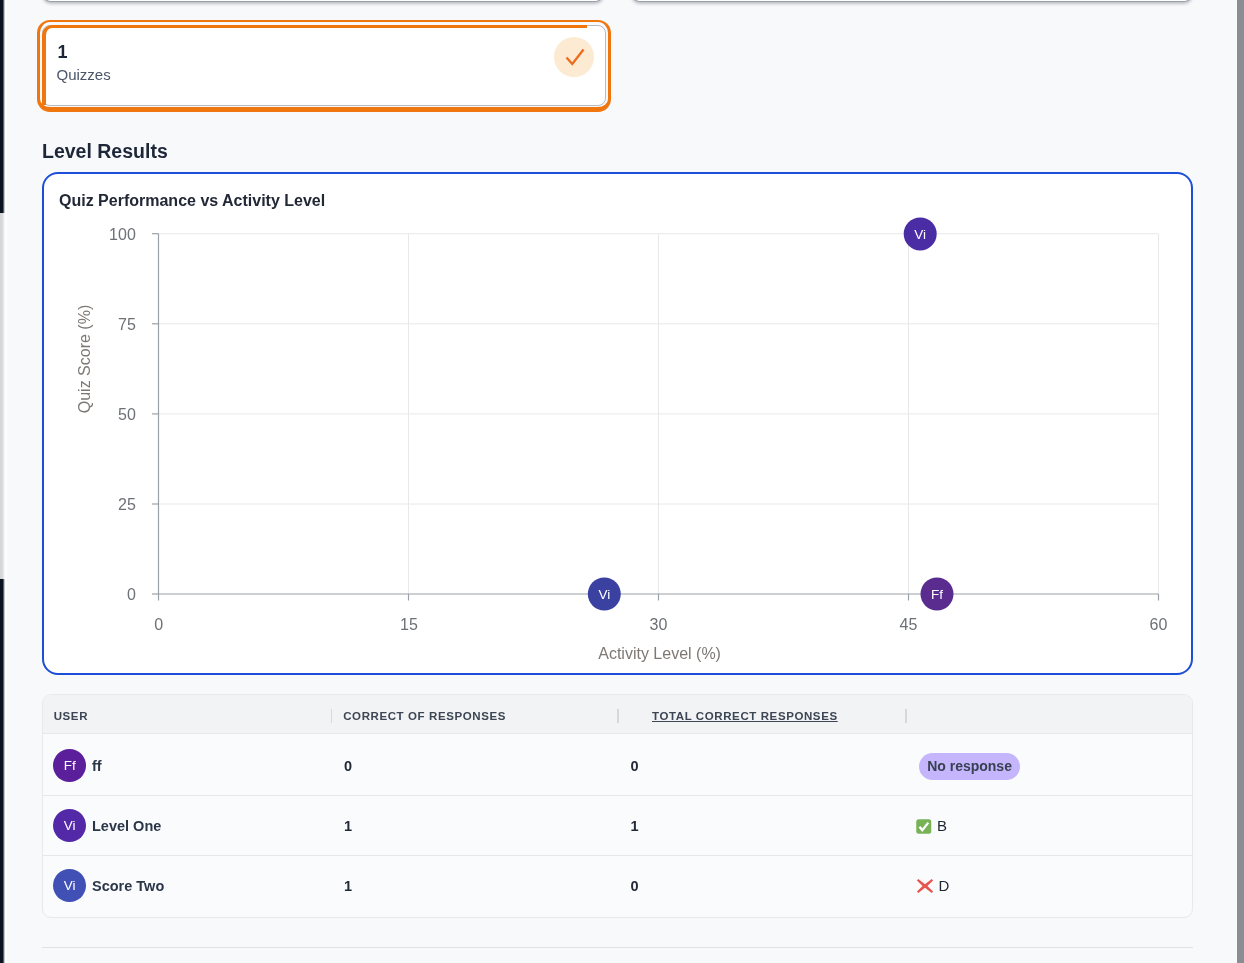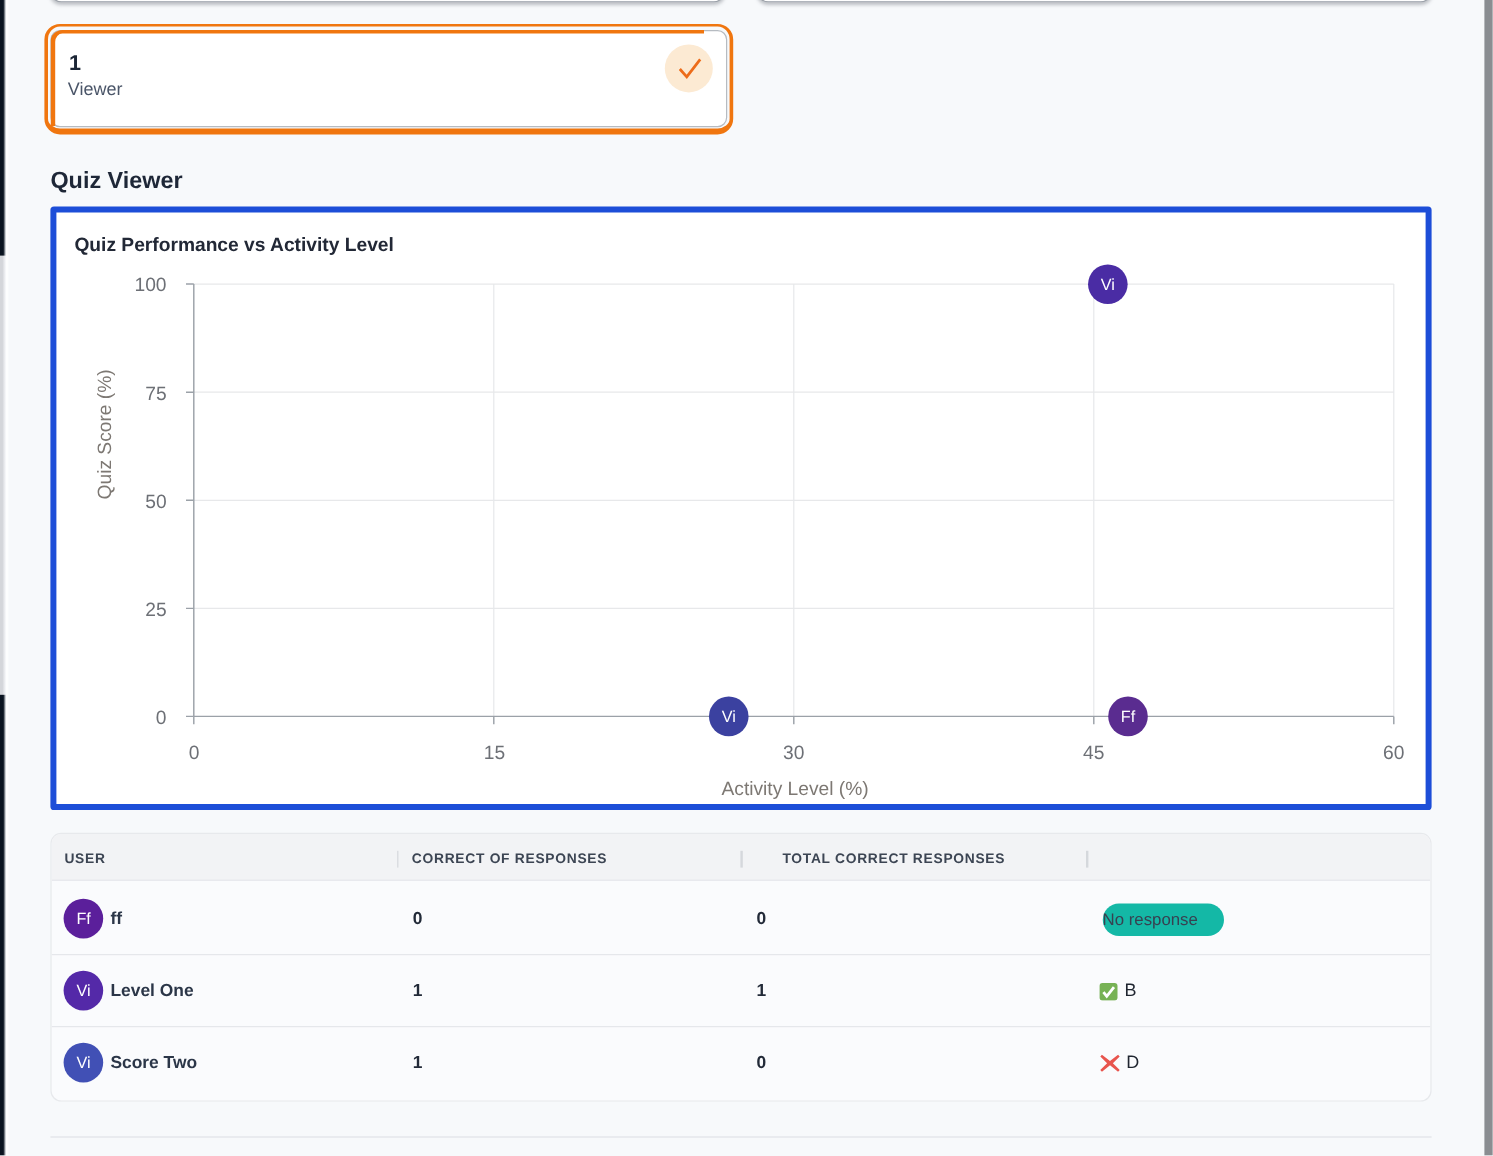--- a/index.html
+++ b/index.html
@@ -28,63 +28,63 @@
             border-left:4px solid #f0760f; border-top:3.5px solid #f0760f;
             border-radius:10px 0 0 0; }
   #ocard .num { position:absolute; left:14.5px; top:15px; font-size:18px; line-height:22px; font-weight:bold; color:#1c2636; }
   #ocard .lbl { position:absolute; left:13.5px; top:40px; font-size:15px; line-height:18px; color:#4a5568; }
   #ocard .chk { position:absolute; left:511.2px; top:11px; width:40px; height:40px;
                 border-radius:50%; background:#fcead3; }
   
   #h-results { left:42px; top:139px; font-size:19.5px; line-height:24px; font-weight:bold; color:#1e2737; }
   
   #chartcard { left:42px; top:172px; width:1151px; height:503px; background:#fff;
-               border:5px solid #1d4ed8; border-radius:3px; }
+               border:2px solid #1d4ed8; border-radius:16px; }
   
   #tablecard { left:42px; top:694px; width:1151px; height:224px; background:#fafbfd;
                border:1px solid #e7e9ec; border-radius:9px; overflow:hidden; }
   #thead { position:absolute; left:0; top:0; width:100%; height:39px; background:#f2f3f5;
            border-bottom:1px solid #e5e7eb; }
   .th { position:absolute; top:2px; height:39px; line-height:39px; font-size:11.5px; font-weight:bold;
         letter-spacing:0.6px; color:#3c4553; white-space:nowrap; }
   .sep { position:absolute; top:14px; width:1.5px; height:14px; background:#d5d8dc; }
   .rowsep { position:absolute; left:0; width:100%; height:1px; background:#e5e7eb; }
   .avatar { position:absolute; left:10.2px; width:33px; height:33px; border-radius:50%;
             color:#fff; font-size:13.5px; text-align:center; line-height:33px; }
   .uname { position:absolute; left:49px; font-size:14.5px; line-height:18px; font-weight:bold; color:#2b3648; }
   .numcell { position:absolute; font-size:14.5px; line-height:18px; font-weight:bold; color:#222a38; }
   .pill { position:absolute; left:875.8px; top:58px; width:101.5px; height:27px; border-radius:14px;
-          background:#14b8a6; color:#374151; font-size:14px; font-weight:normal;
-          text-align:left; line-height:27px; }
+          background:#c4b5fd; color:#374151; font-size:14px; font-weight:bold;
+          text-align:center; line-height:27px; }
   .ans { position:absolute; font-size:15px; line-height:18px; color:#1f2530; }
   
   #divider { left:42px; top:947px; width:1151px; height:1px; background:#e0e2e6; }
 </style>
 </head>
 <body>
   <div id="topcard1" class="abs topcard"></div>
   <div id="topcard2" class="abs topcard"></div>
   <div id="leftbar" class="abs"></div>
   <div id="leftthumb" class="abs"></div>
   <div id="leftline" class="abs"></div>
   <div id="rightbar" class="abs"></div>
 
   <div id="oring" class="abs"></div>
   <div id="ocard" class="abs">
     <div class="num">1</div>
-    <div class="lbl">Viewer</div>
+    <div class="lbl">Quizzes</div>
     <div class="chk">
       <svg width="40" height="40" viewBox="0 0 40 40">
         <path d="M12.5 20.5 L18.3 27 L29.5 12.5" fill="none" stroke="#ed6c1a" stroke-width="2.3"></path>
       </svg>
     </div>
   </div>
   <div id="oinner" class="abs"></div>
 
-  <div id="h-results" class="abs">Quiz Viewer</div>
+  <div id="h-results" class="abs">Level Results</div>
 
   <div id="chartcard" class="abs">
     <svg width="1149" height="501" viewBox="0 0 1149 501">
       <text x="15" y="31.8" font-size="16" font-weight="bold" fill="#222836">Quiz Performance vs Activity Level</text>
 
       <g stroke="#e7e8ea" stroke-width="1">
         <line x1="114.5" y1="59.7" x2="1114.5" y2="59.7"></line>
         <line x1="114.5" y1="149.8" x2="1114.5" y2="149.8"></line>
         <line x1="114.5" y1="239.9" x2="1114.5" y2="239.9"></line>
         <line x1="114.5" y1="330" x2="1114.5" y2="330"></line>
@@ -136,21 +136,21 @@
         <circle cx="893" cy="420" r="16.5" fill="#5a2c90"></circle>
         <text x="893" y="424.9" fill="#fff">Ff</text>
       </g>
     </svg>
   </div>
 
   <div id="tablecard" class="abs">
     <div id="thead">
       <div class="th" style="left:10.7px;">USER</div>
       <div class="th" style="left:300.2px;">CORRECT OF RESPONSES</div>
-      <div class="th" style="left:609px;">TOTAL CORRECT RESPONSES</div>
+      <div class="th" style="left:609px;text-decoration:underline;">TOTAL CORRECT RESPONSES</div>
       <div class="sep" style="left:287.5px;"></div>
       <div class="sep" style="left:574px;"></div>
       <div class="sep" style="left:862px;"></div>
     </div>
     <div class="rowsep" style="top:100px;"></div>
     <div class="rowsep" style="top:160px;"></div>
 
     <div class="avatar" style="top:54.1px; background:#5b1f9b;">Ff</div>
     <div class="uname" style="top:61.6px;">ff</div>
     <div class="numcell" style="left:301px; top:61.6px;">0</div>

